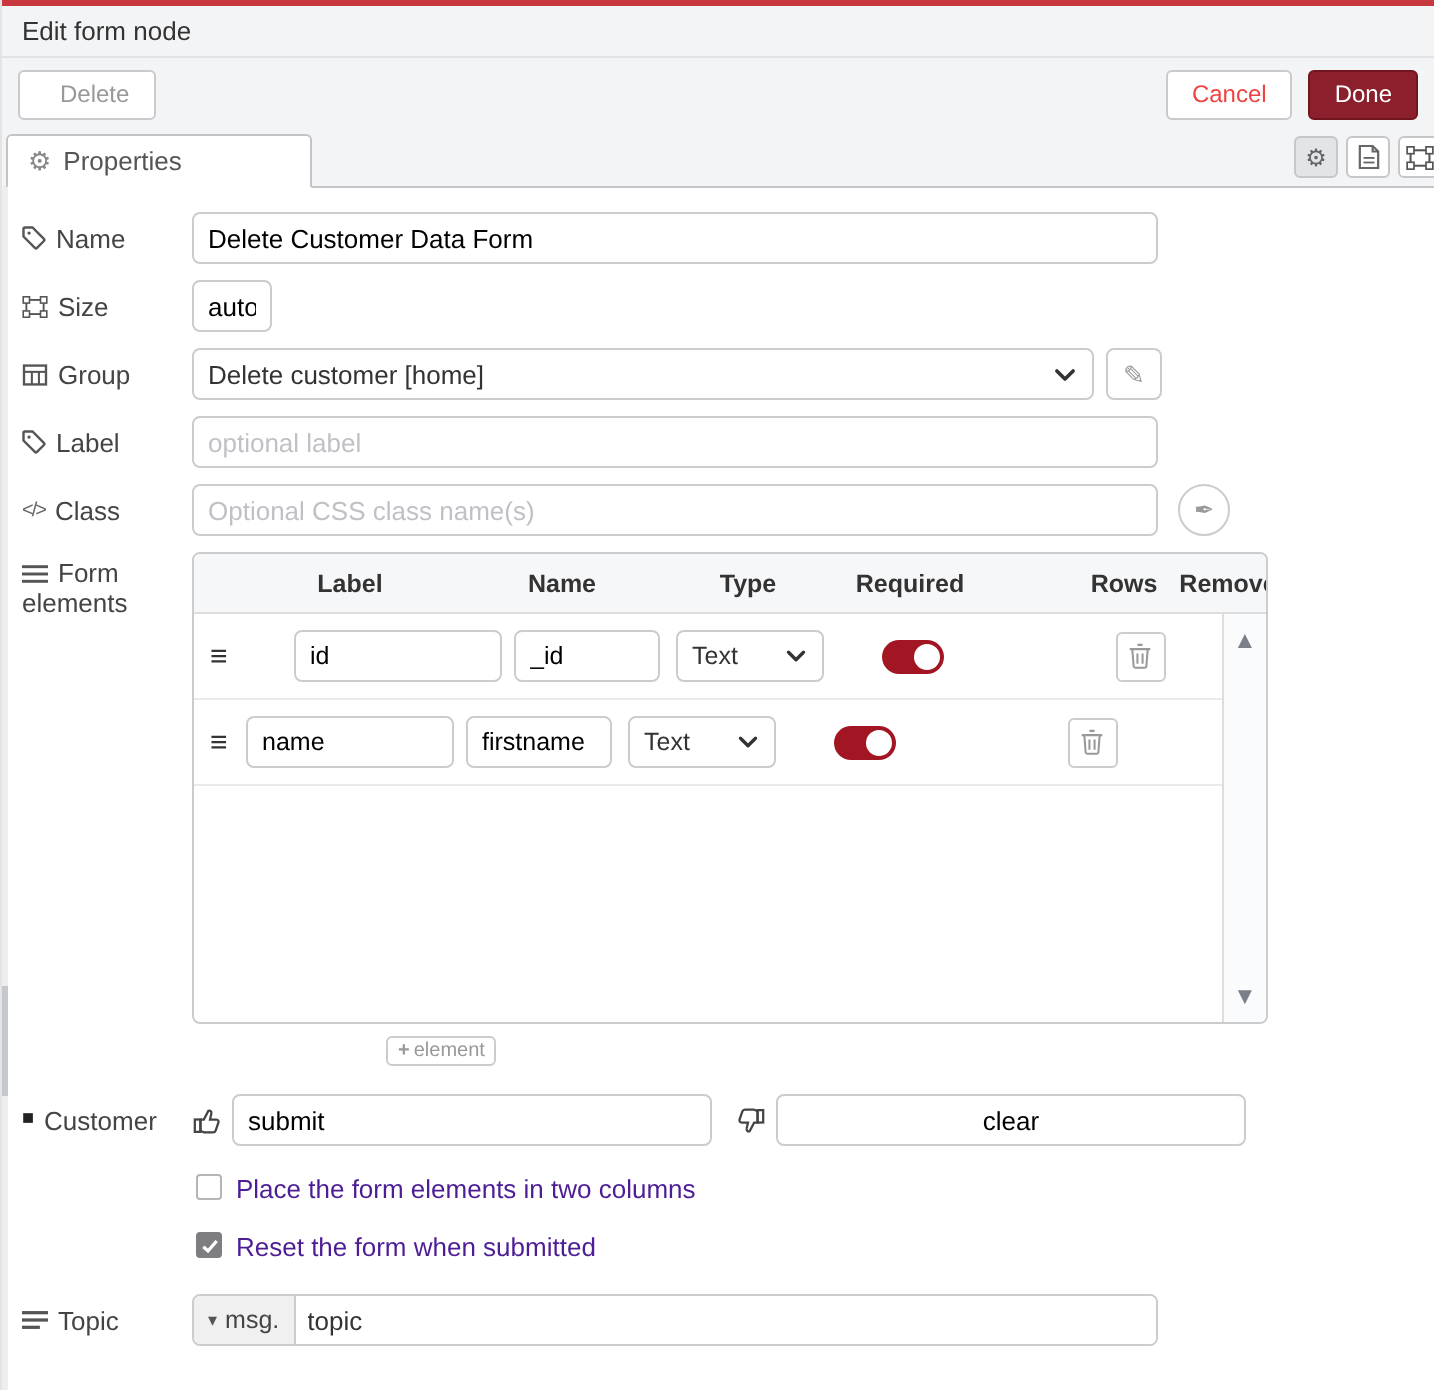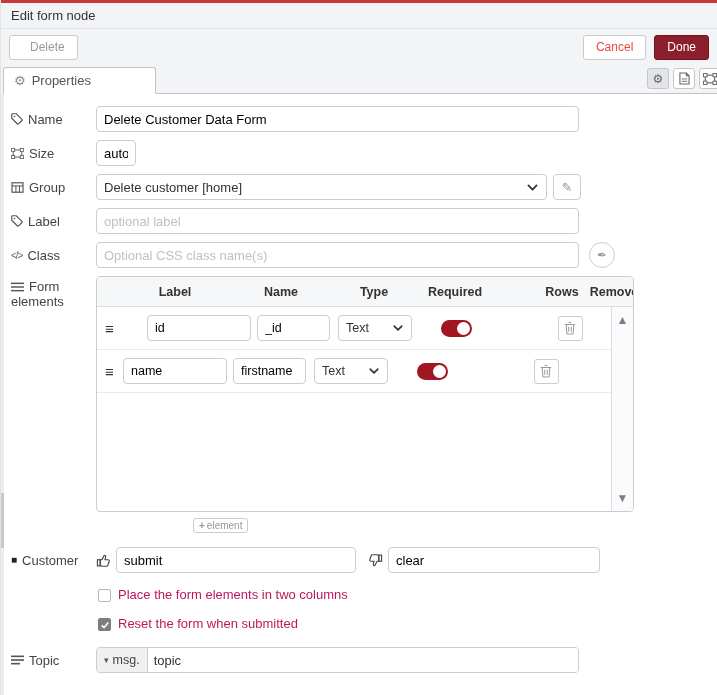--- a/index.html
+++ b/index.html
@@ -68,25 +68,25 @@
   .rm-cell { width:60px; flex:none; display:flex; justify-content:center; }
   .toggle { width:31px; height:17px; border-radius:9px; background:#A21522; position:relative; cursor:pointer; }
   .toggle .knob { position:absolute; top:2px; right:2px; width:13px; height:13px; border-radius:50%; background:#fff; }
   .trash-btn { width:25px; height:25px; border:1px solid #ccc; border-radius:3px; background:#fff; display:flex; align-items:center; justify-content:center; cursor:pointer; }
   .add-el { margin:6px 0 4px 97px; font-size:10px; color:#999; border:1px solid #ccc; border-radius:3px; background:#fff; padding:1px 5px; cursor:pointer; }
   .add-el .plus { font-weight:bold; margin-right:2px; }
 
   
   .thumb { display:inline-flex; margin-right:5px; flex:none; }
   .btn-input { width:240px; }
-  .btn-input2 { width:212px; }
+  .btn-input2 { width:235px;text-align:center; }
   .thumb2 { margin-left:12px; }
 
   
-  .check-row { display:flex; align-items:flex-end; margin:10px 0 0 97px; color:#be185d; cursor:pointer; }
+  .check-row { display:flex; align-items:flex-start; margin:10px 0 0 97px; color:#4c1d95; cursor:pointer; }
   .cbox { width:13px; height:13px; border:1px solid #b5b5ba; border-radius:2px; background:#fff; margin-right:7px; flex:none; display:flex; align-items:center; justify-content:center; }
   .cbox.checked { background:#7d7d82; border-color:#7d7d82; }
 
   
   .topic-row { margin-top:12px; }
   .typed-input { width:483px; height:26px; border:1px solid #ccc; border-radius:4px; display:flex; overflow:hidden; background:#fff; }
   .ti-prefix { background:#f0f0f1; border-right:1px solid #ccc; display:flex; align-items:center; padding:0 7px; color:#444; font-size:12.5px; cursor:pointer; }
   .ti-prefix .caret { font-size:9px; margin-right:4px; color:#555; }
   .ti-value { border:none; outline:none; flex:1; padding:0 6px; font-size:13px; color:#333; font-family:inherit; }
 

